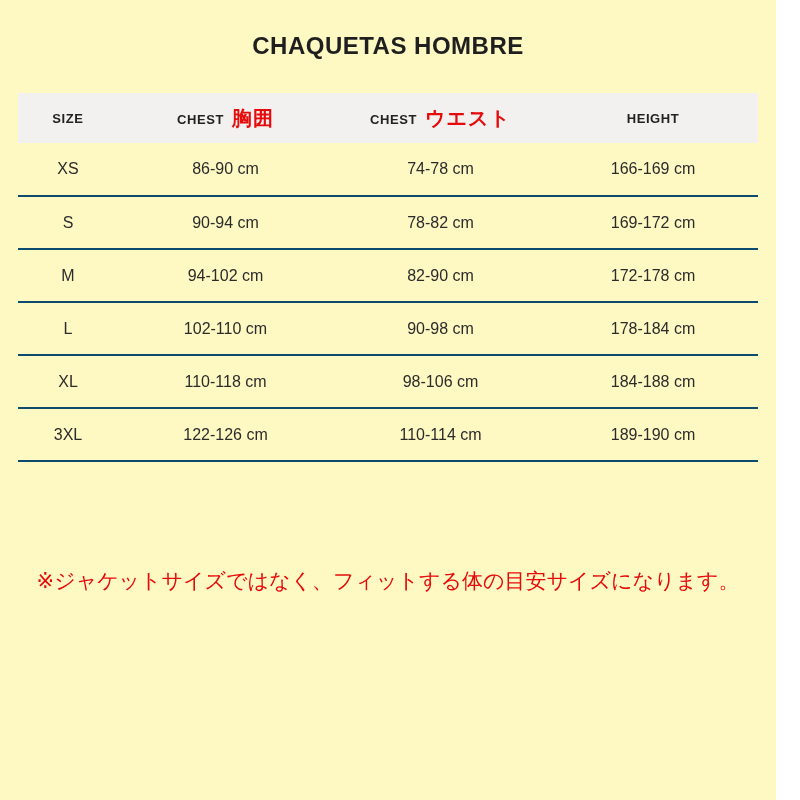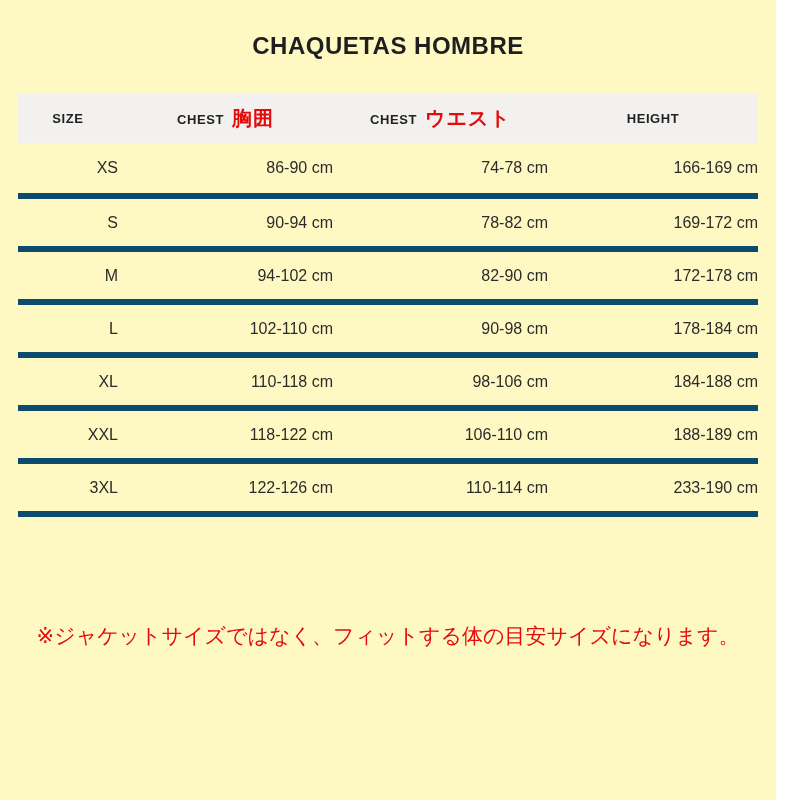--- a/index.html
+++ b/index.html
@@ -49,26 +49,26 @@
   table.size-chart th .ja {
     font-size: 20px;
     font-weight: 700;
     color: #e60b0b;
     margin-left: 8px;
     letter-spacing: 1px;
     vertical-align: -1px;
   }
   table.size-chart td {
     height: 53px;
-    text-align: right;
+    text-align: center;
     vertical-align: middle;
     font-size: 16px;
     font-weight: 400;
     color: #2b2b2b;
-    border-bottom: 6px solid #0c4a6e;
+    border-bottom: 2px solid #0c4a6e;
     white-space: nowrap;
   }
   .fit-note {
     margin-top: 104px;
     text-align: center;
     font-size: 21px;
     font-weight: 400;
     color: #e60b0b;
     line-height: 30px;
     letter-spacing: 0px;
@@ -129,29 +129,23 @@
         <td>90-98 cm</td>
         <td>178-184 cm</td>
       </tr>
       <tr>
         <td>XL</td>
         <td>110-118 cm</td>
         <td>98-106 cm</td>
         <td>184-188 cm</td>
       </tr>
       <tr>
-        <td>XXL</td>
-        <td>118-122 cm</td>
-        <td>106-110 cm</td>
-        <td>188-189 cm</td>
-      </tr>
-      <tr>
         <td>3XL</td>
         <td>122-126 cm</td>
         <td>110-114 cm</td>
-        <td>233-190 cm</td>
+        <td>189-190 cm</td>
       </tr>
     </tbody>
   </table>
 
   <p class="fit-note">※ジャケットサイズではなく、フィットする体の目安サイズになります。</p>
 
 </div>
 
 </body></html>

